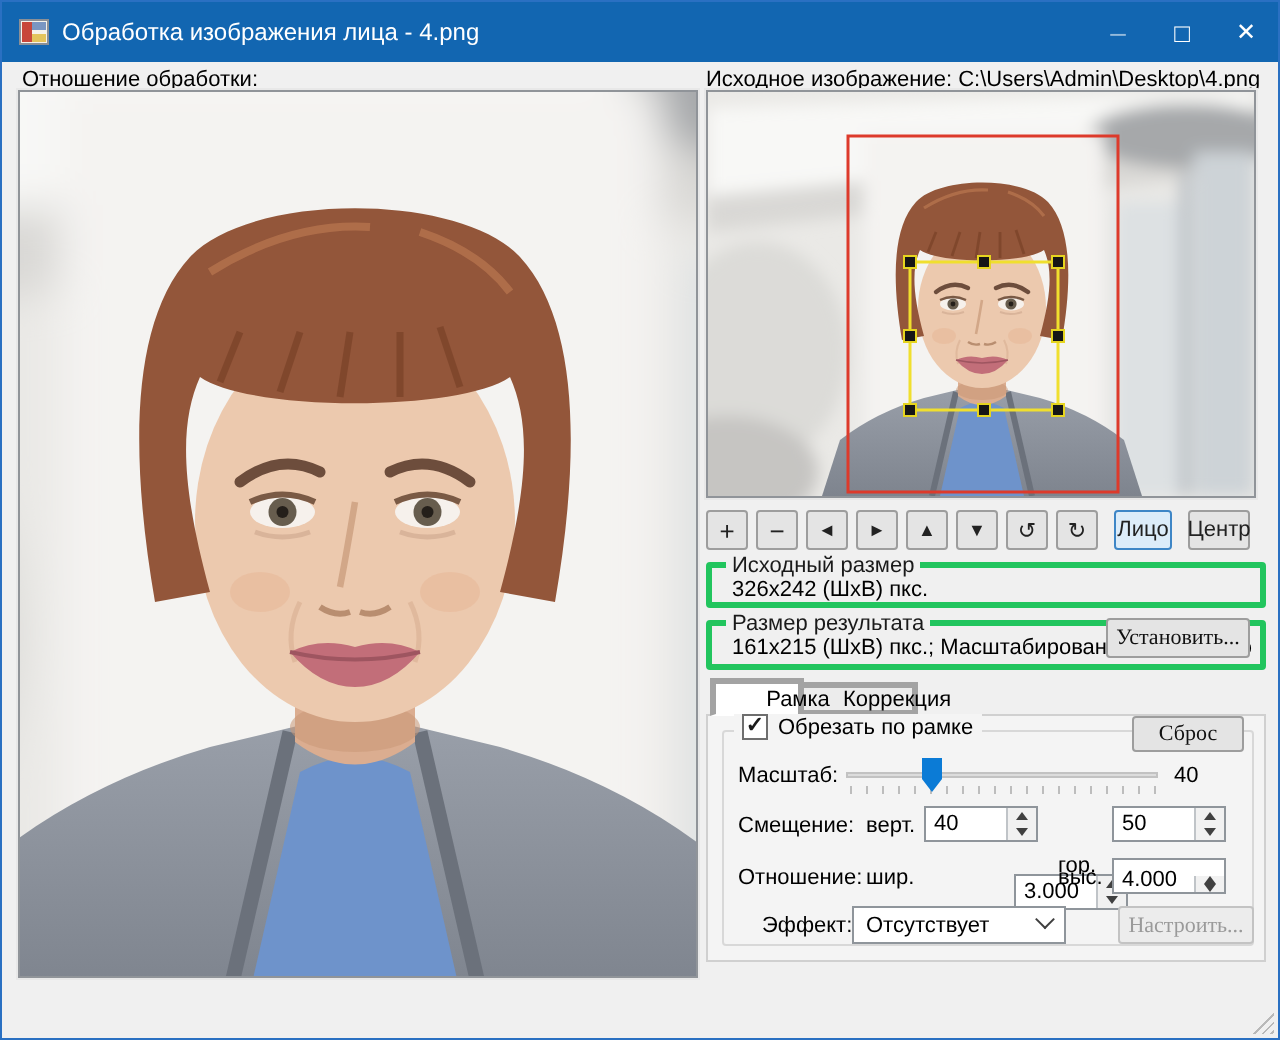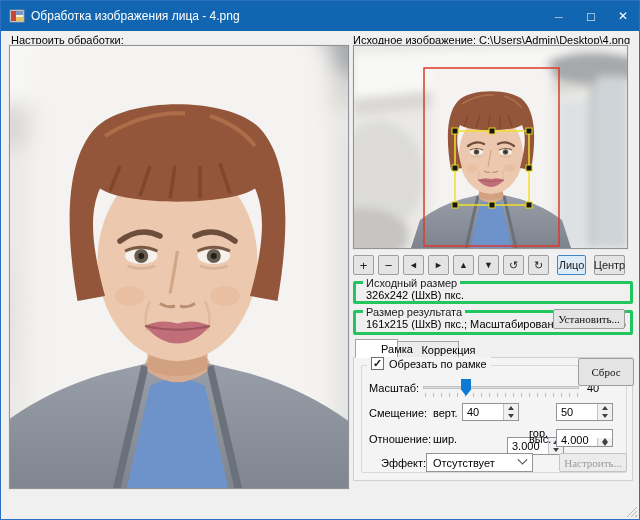--- a/index.html
+++ b/index.html
@@ -40,30 +40,30 @@
   .groupbox { position:absolute; border:3px solid #22c55e; border-radius:2px; }
   .gb-src { left:352px; top:280px; width:280px; height:23px; }
   .gb-res { left:352px; top:309px; width:280px; height:25px; }
   .gb-title { position:absolute; top:-7px; left:7px; background:#f0f0f0; padding:0 3px; white-space:nowrap; color:#1a1a1a; }
   .gb-value { position:absolute; left:10px; top:5px; white-space:nowrap; }
   .btn { background:#e4e4e4; border:1px solid #9d9d9d; border-radius:2px; font-family:Liberation Serif, serif;
          font-size:11px; color:#111; display:flex; align-items:center; justify-content:center; cursor:default; white-space:nowrap; }
   .set-btn { position:absolute; right:5px; top:-4px; width:72px; height:20px; }
 
   
-  .tab { position:absolute; height:18px; display:flex; align-items:center; justify-content:center; border:1px solid #a3a3a3;padding-left:41px; }
+  .tab { position:absolute; height:18px; display:flex; align-items:center; justify-content:center; border:3px solid #a3a3a3;padding-left:41px; }
   .tab-frame { left:354px; top:338px; width:42px; background:#fff; border-bottom:1px solid #fff; height:19px; z-index:2; }
   .tab-corr { left:396px; top:340px; width:62px; background:#ececec; height:17px; z-index:1; }
   .tabpage { position:absolute; left:352px; top:356px; width:280px; height:124px; background:#f4f4f4; border:1px solid #d0d0d0; z-index:0; }
 
   
   .gb-crop { left:360px; top:364px; width:266px; height:108px; border:1px solid #d8d8d8; background:#f4f4f4; z-index:1; }
   .crop-caption { position:absolute; left:366px; top:356px; background:#f4f4f4; padding:0 4px; display:flex; align-items:center; gap:5px; z-index:3; }
   .checkbox { width:13px; height:13px; background:#fff; border:1px solid #6e6e6e; display:flex; align-items:center; justify-content:center; font-size:11px; font-weight:bold; color:#1a1a1a; line-height:1; }
-  .reset-btn { position:absolute; left:577px; top:357px; width:56px; height:28px; z-index:3; }
+  .reset-btn { position:absolute; left:565px; top:357px; width:56px; height:18px; z-index:3; }
 
   .row-label { position:absolute; white-space:nowrap; }
   
   .slider-track { position:absolute; left:422px; top:385px; width:156px; height:3px; background:#dcdcdc; border:1px solid #c2c2c2; z-index:2; }
   .slider-thumb { position:absolute; left:460px; top:378px; width:10px; height:17px; background:#0b7bd6; z-index:3;
                   clip-path:polygon(0 0,100% 0,100% 62%,50% 100%,0 62%); }
   .slider-ticks { position:absolute; left:424px; top:392px; width:154px; height:4px; z-index:2;
                   background:repeating-linear-gradient(to right,#bdbdbd 0 1px,transparent 1px 8px); }
 
   
@@ -108,21 +108,21 @@
         </div>
       <div class="wbtn max">
           <span>□</span>
         </div>
       <div class="wbtn close">
           <span>✕</span>
         </div>
     </div>
   </div>
 
-  <div class="lbl result-lbl">Настроить обработки:</div>
+  <div class="lbl result-lbl">Отношение обработки:</div>
   <div class="lbl source-lbl">
     <span>Исходное изображение:</span>
     <span>C:\Users\Admin\Desktop\4.png</span>
   </div>
 
   <div class="panel left-panel">
     <svg width="338" height="442" viewBox="0 0 338 442">
       <use href="#portrait" transform="scale(2.5) translate(-70,-22)"></use>
     </svg>
   </div>

